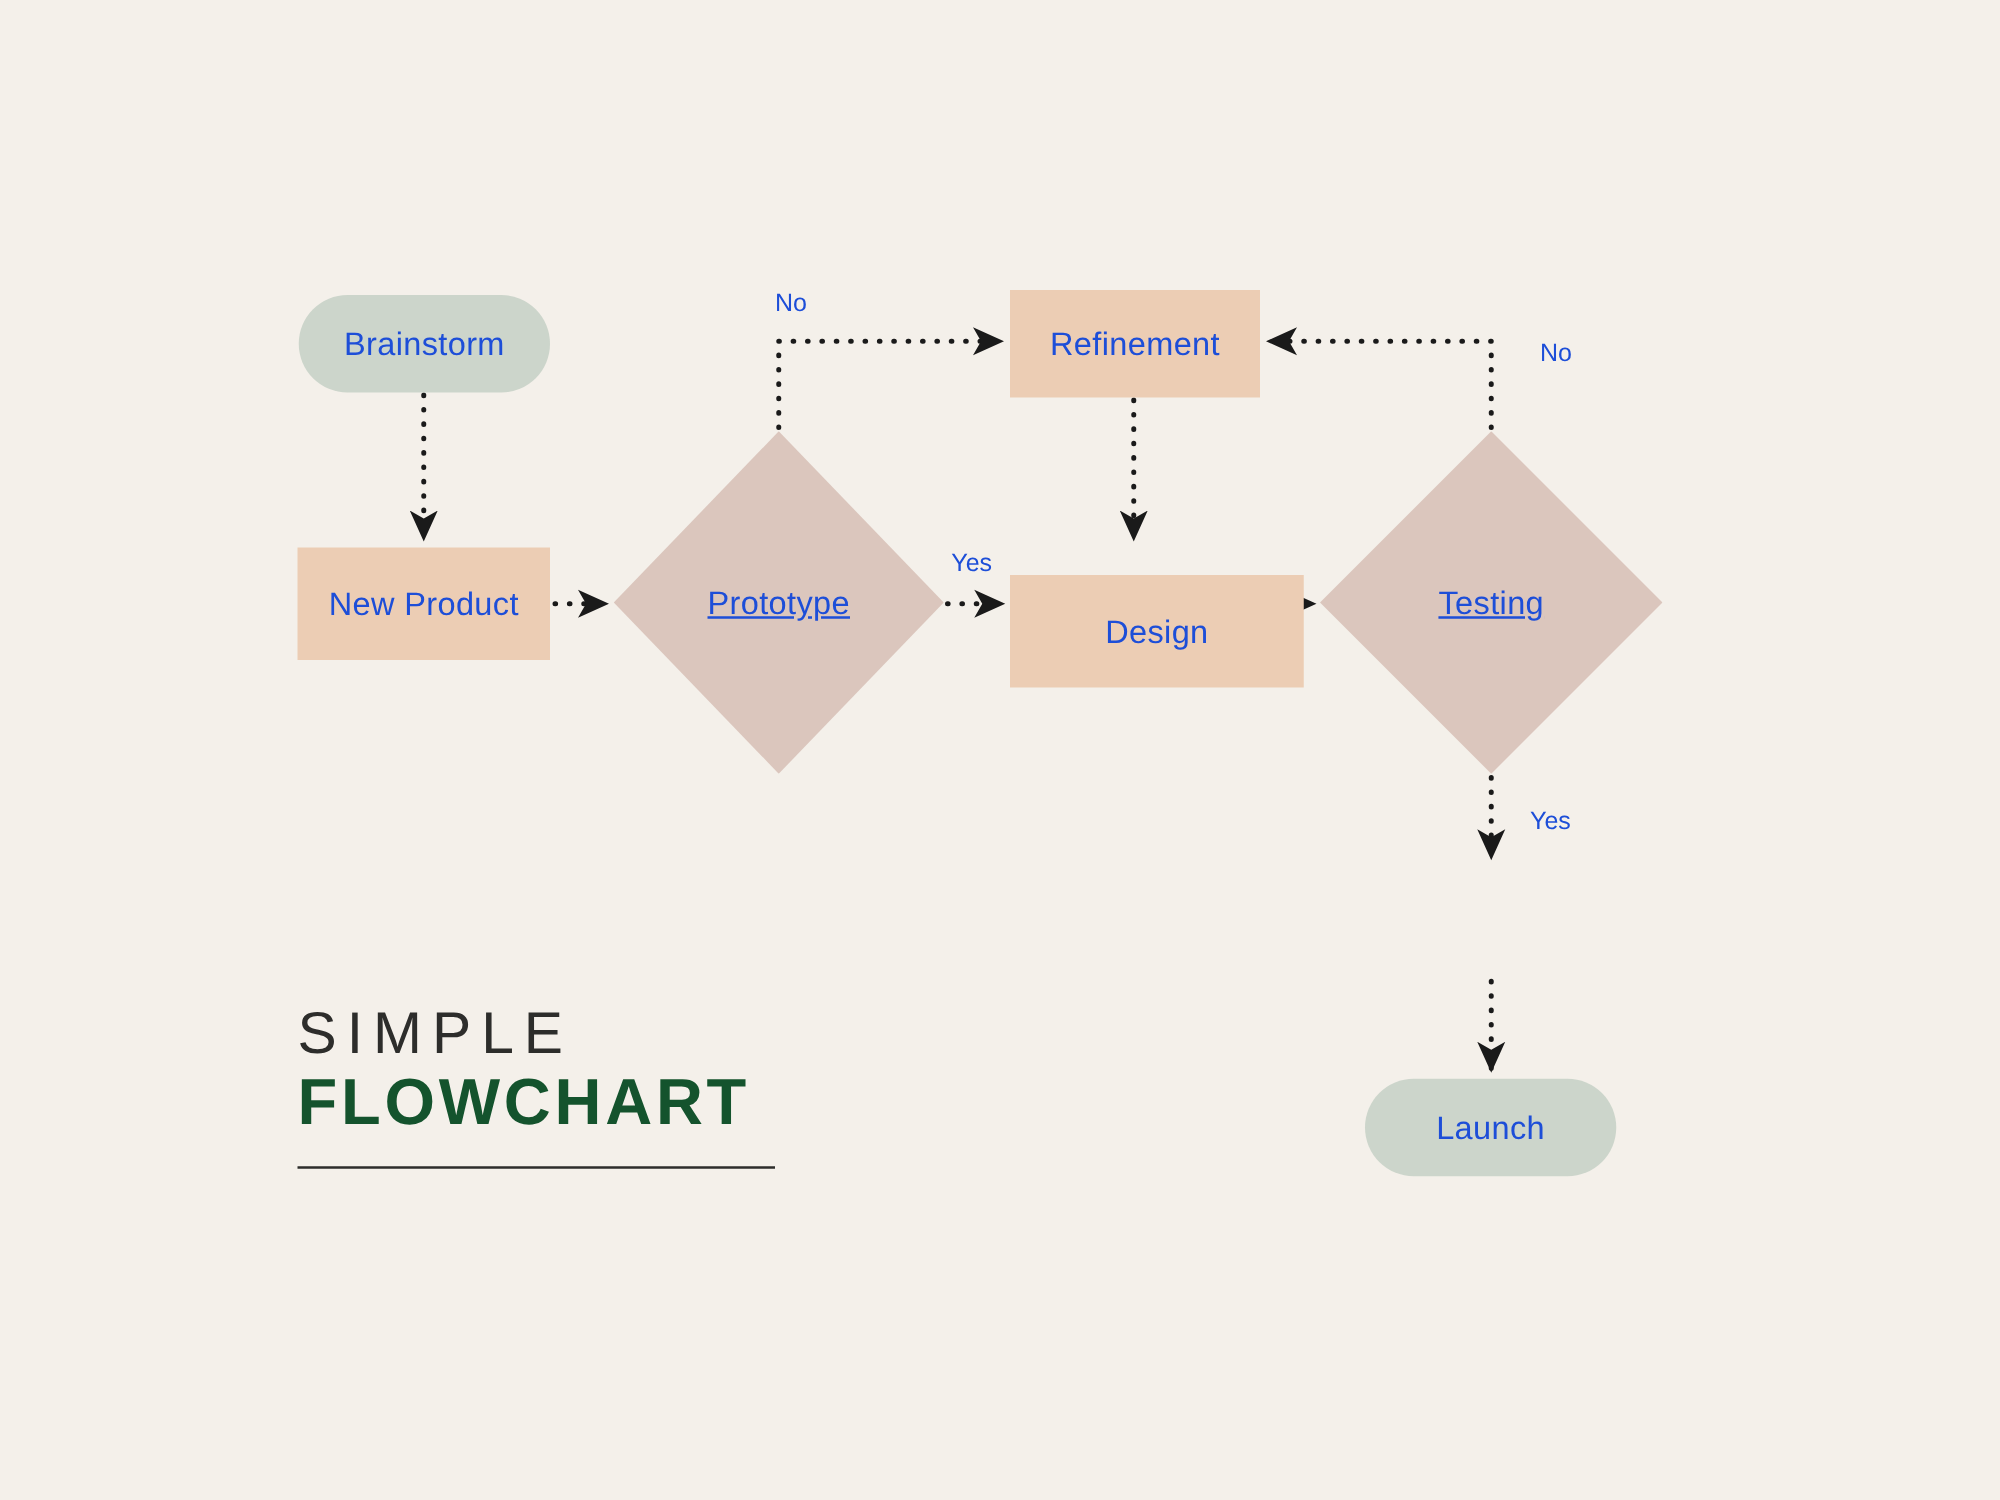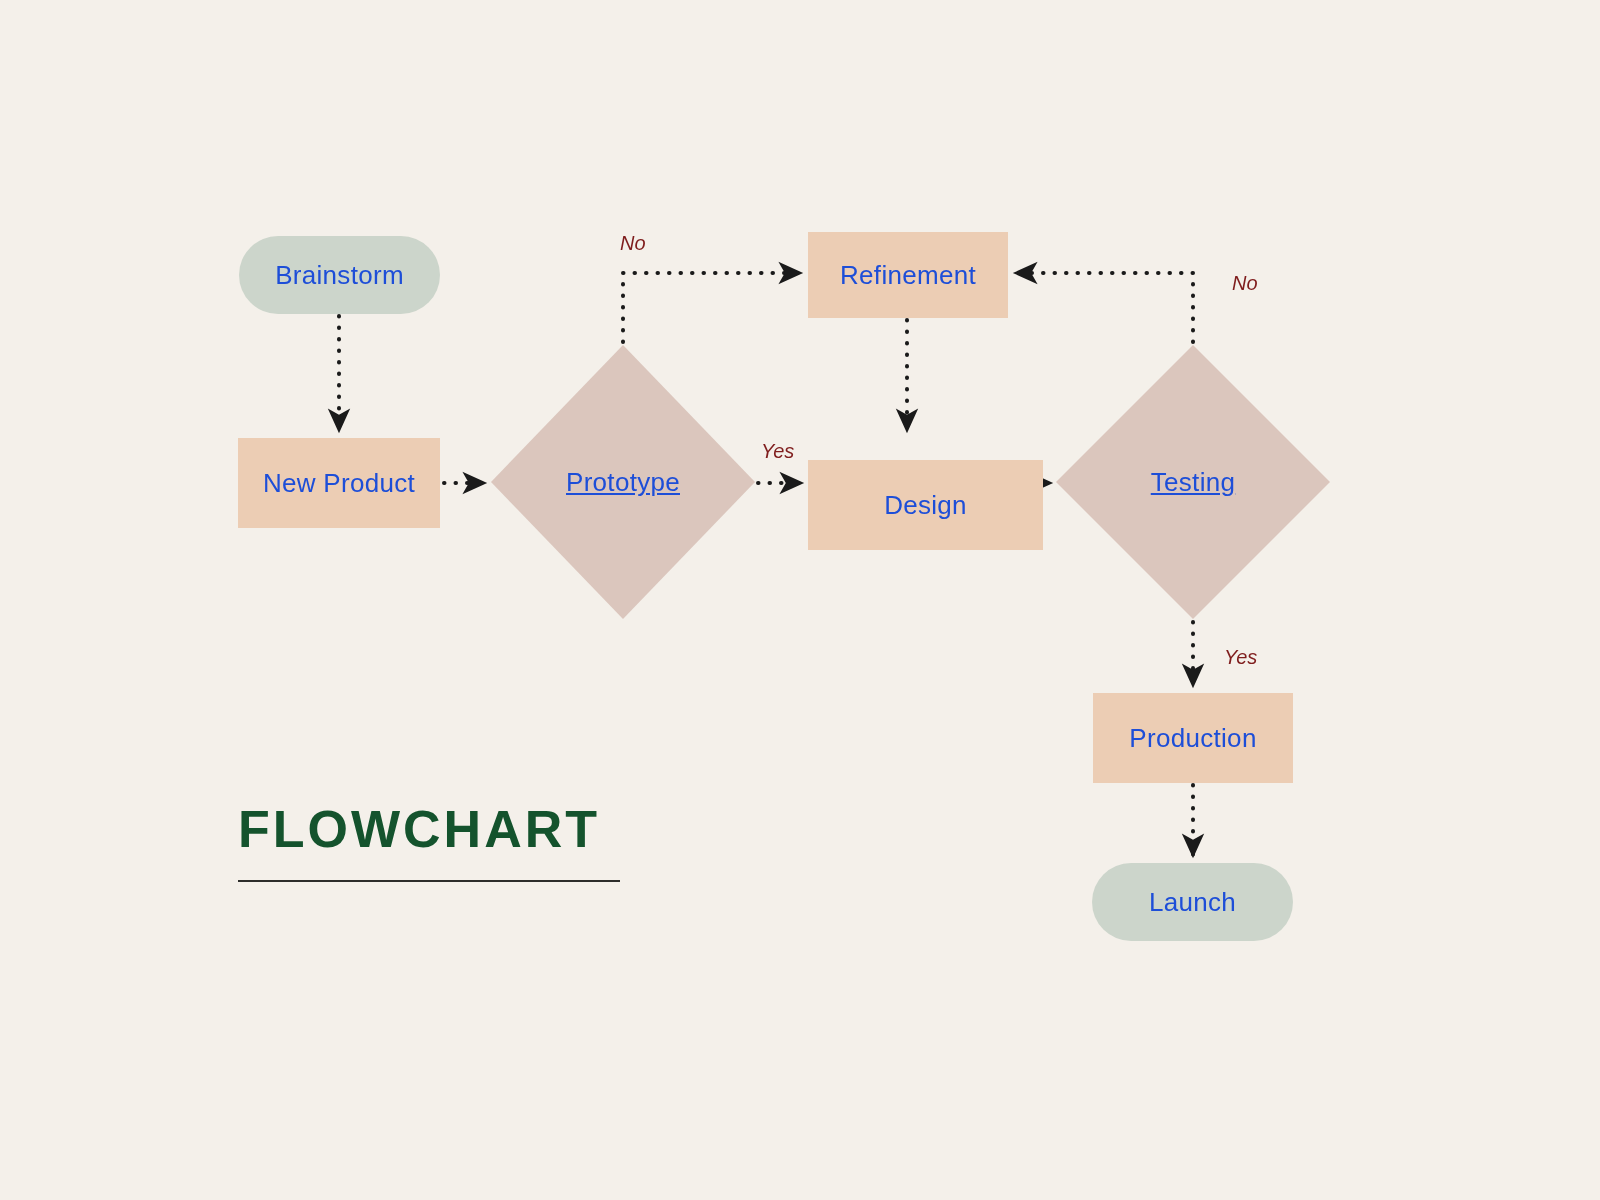--- a/index.html
+++ b/index.html
@@ -57,26 +57,25 @@
     width: 100%;
     height: 100%;
   }
   .diamond-label {
     position: relative;
     z-index: 2;
     text-decoration: underline;
   }
   .edge-label {
     position: absolute;
-    color: #7f1d1d;
+    color: #1d4ed8;
     font-size: 20px;
     font-weight: 400;
     white-space: nowrap;
     line-height: 1;
-    font-style: italic;
   }
   #title-block {
     position: absolute;
     left: 238px;
     top: 800px;
     width: 420px;
   }
   #title-line1 {
     font-size: 47px;
     font-weight: 300;
@@ -152,34 +151,32 @@
     <span class="node-label">Design</span>
   </div>
 
   <div class="node shape-decision" style="left:1056px; top:345px; width:274px; height:274px;">
     <svg class="diamond-fill" viewBox="0 0 274 274" preserveAspectRatio="none" xmlns="http://www.w3.org/2000/svg">
       <polygon points="137,0 274,137 137,274 0,137" fill="#dbc6bd"></polygon>
     </svg>
     <span class="node-label diamond-label">Testing</span>
   </div>
 
-  <div class="node shape-process" style="left:1093px; top:693px; width:200px; height:90px; background:#eccdb4;">
-    <span class="node-label">Production</span>
-  </div>
 
   <div class="node shape-terminator" style="left:1092px; top:863px; width:201px; height:78px; background:#ccd5cb;">
     <span class="node-label">Launch</span>
   </div>
 
   <div class="edge-label" style="left:620px; top:233px;">No</div>
 
   <div class="edge-label" style="left:761px; top:441px;">Yes</div>
 
   <div class="edge-label" style="left:1232px; top:273px;">No</div>
 
   <div class="edge-label" style="left:1224px; top:647px;">Yes</div>
 
   <div id="title-block">
+    <div id="title-line1">SIMPLE</div>
     <div id="title-line2">FLOWCHART</div>
     <div id="title-rule"></div>
   </div>
 
 </div>
 
 </body></html>

